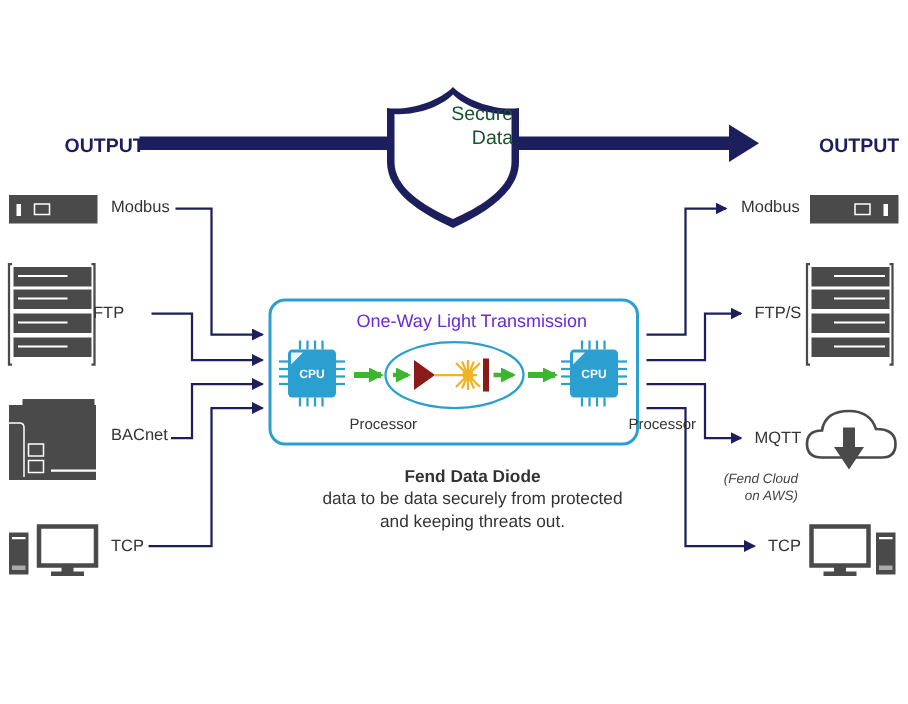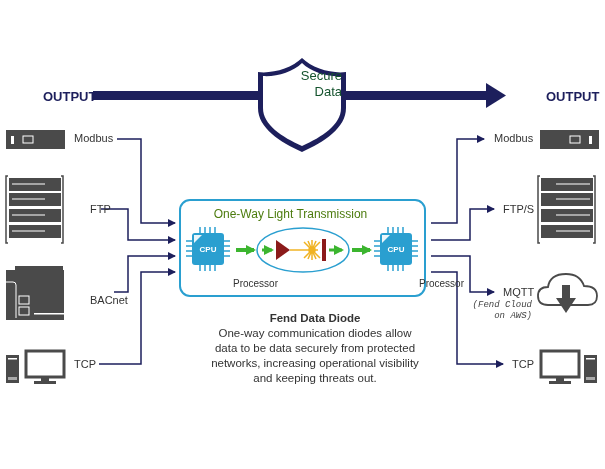--- a/index.html
+++ b/index.html
@@ -2,21 +2,21 @@
 <html><head>
 <meta charset="utf-8">
 <style>
   html,body{margin:0;padding:0;background:#fff;}
   body{width:605px;height:469px;position:relative;overflow:hidden;font-family:"Liberation Sans",sans-serif;}
   .abs{position:absolute;}
   svg.layer{position:absolute;left:0;top:0;}
   .lbl{font-size:11px;color:#333;position:absolute;white-space:nowrap;}
   .io{font-size:13px;font-weight:bold;color:#1d1f5c;position:absolute;}
   .shieldtxt{position:absolute;left:262px;top:68px;width:80px;text-align:right;color:#14532d;font-weight:normal;font-size:13px;line-height:16px;}
-  .box-title{position:absolute;left:168px;top:207px;width:245px;text-align:center;color:#4d7c0f;font-size:12px;}
+  .box-title{position:absolute;left:192px;top:207px;width:245px;text-align:center;color:#6d28d9;font-size:12px;}
   .proc{position:absolute;font-size:10px;color:#333;margin-left:47px;}
   .desc{position:absolute;left:180px;top:311px;width:270px;text-align:center;color:#333;font-size:11.5px;line-height:15px;}
   .desc .h{font-weight:bold;}
   .note{font-size:9px;color:#444;font-style:italic;position:absolute;text-align:right;line-height:11px;}
 </style>
 </head>
 <body>
 
 <svg class="layer" width="605" height="469" viewBox="0 0 605 469">
   <defs>
@@ -188,38 +188,36 @@
 
 <div class="io" style="left:43px;top:89px;">OUTPUT</div>
 <div class="io" style="left:546px;top:89px;">OUTPUT</div>
 
 <div class="shieldtxt">
   <div>Secure</div>
   <div>Data</div>
 </div>
 
 <div class="lbl" style="left:74px;top:132px;">Modbus</div>
-<div class="lbl" style="left:90px;top:203px;">FTP</div>
-<div class="lbl" style="left:74px;top:294px;margin-left:16px;">BACnet</div>
+<div class="lbl" style="left:62px;top:203px;">FTP</div>
+<div class="lbl" style="left:74px;top:284px;">BACnet</div>
 <div class="lbl" style="left:74px;top:358px;">TCP</div>
 
 <div class="lbl" style="left:494px;top:132px;">Modbus</div>
 <div class="lbl" style="left:503px;top:203px;text-align:right;">FTP/S</div>
 <div class="lbl" style="left:503px;top:286px;">MQTT</div>
-<div class="note" style="left:470px;top:300px;width:62px;font-family:Liberation Mono, monospace;">
+<div class="note" style="left:470px;top:314px;width:62px;">
   <div>(Fend Cloud</div>
   <div>on AWS)</div>
 </div>
 <div class="lbl" style="left:512px;top:358px;">TCP</div>
 
 <div class="box-title">One-Way Light Transmission</div>
 <div class="abs" style="left:192px;top:245px;width:32px;text-align:center;color:#fff;font-size:8px;font-weight:bold;">CPU</div>
 <div class="abs" style="left:380px;top:245px;width:32px;text-align:center;color:#fff;font-size:8px;font-weight:bold;">CPU</div>
 <div class="proc" style="left:186px;top:278px;">Processor</div>
 <div class="proc" style="left:372px;top:278px;">Processor</div>
 
 <div class="desc">
   <div class="h">Fend Data Diode</div>
-  <div>One-way communication diodes allow</div>
   <div>data to be data securely from protected</div>
-  <div>networks, increasing operational visibility</div>
   <div>and keeping threats out.</div>
 </div>
 
 </body></html>

